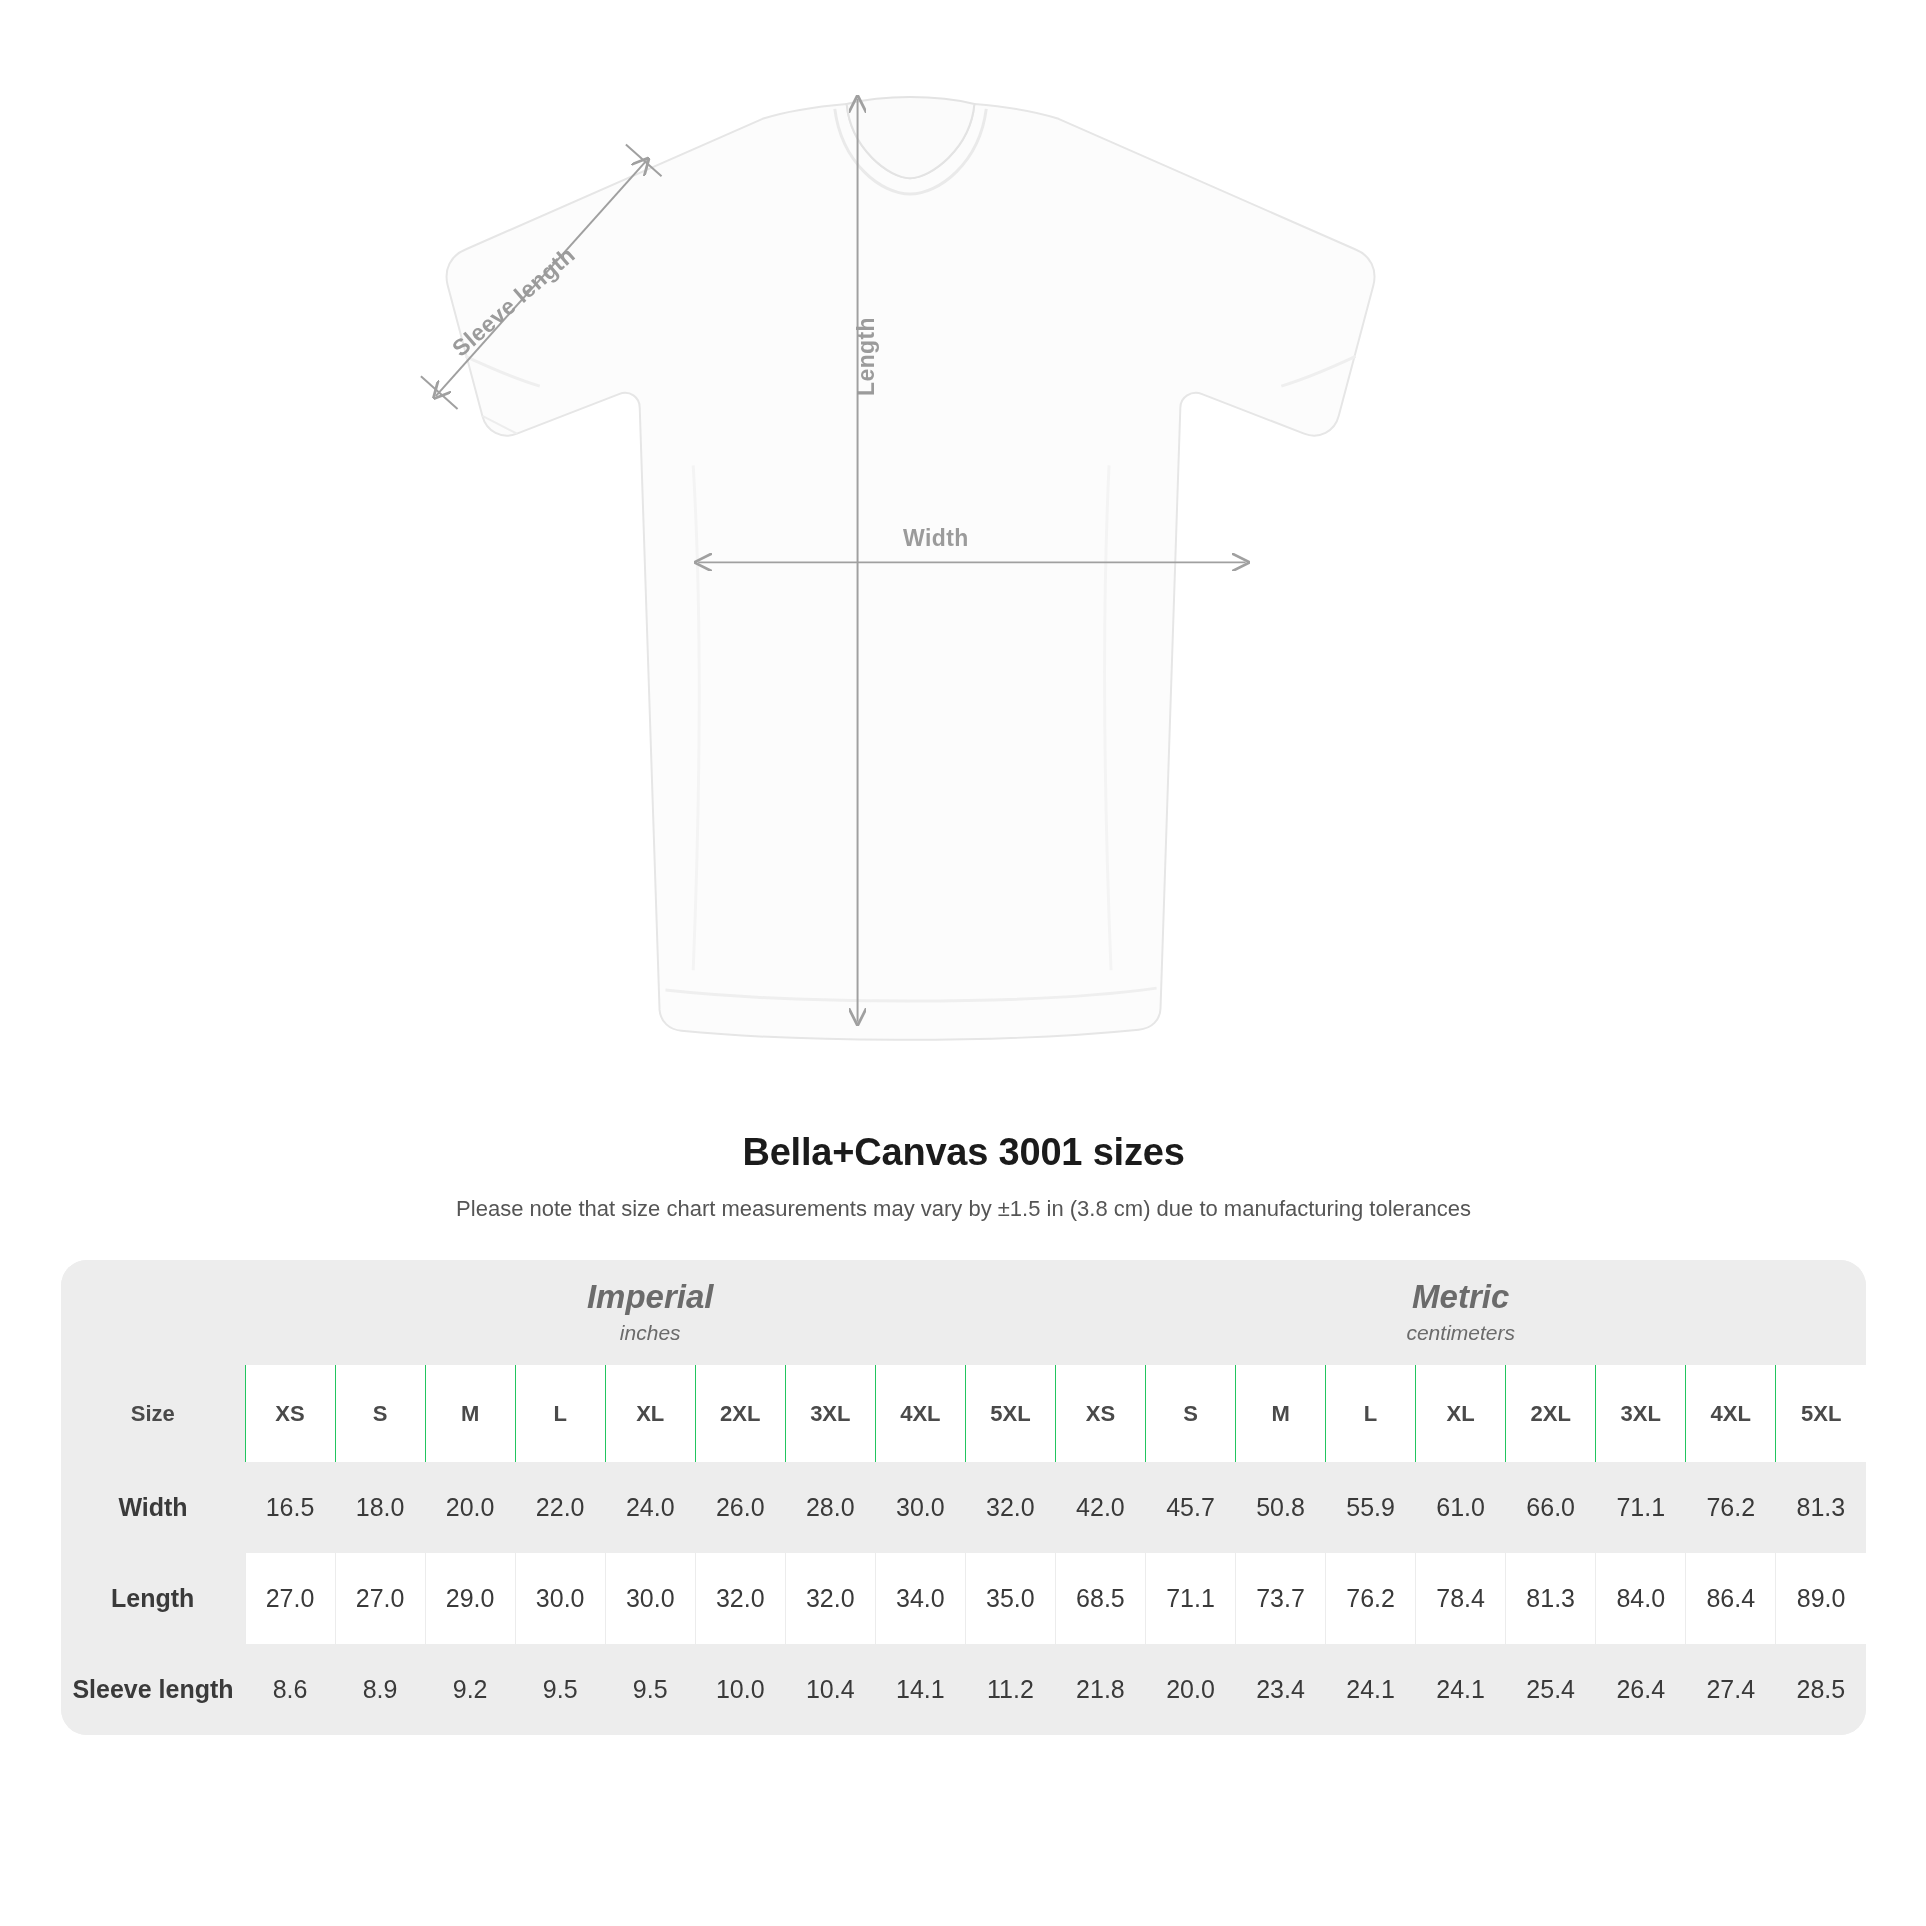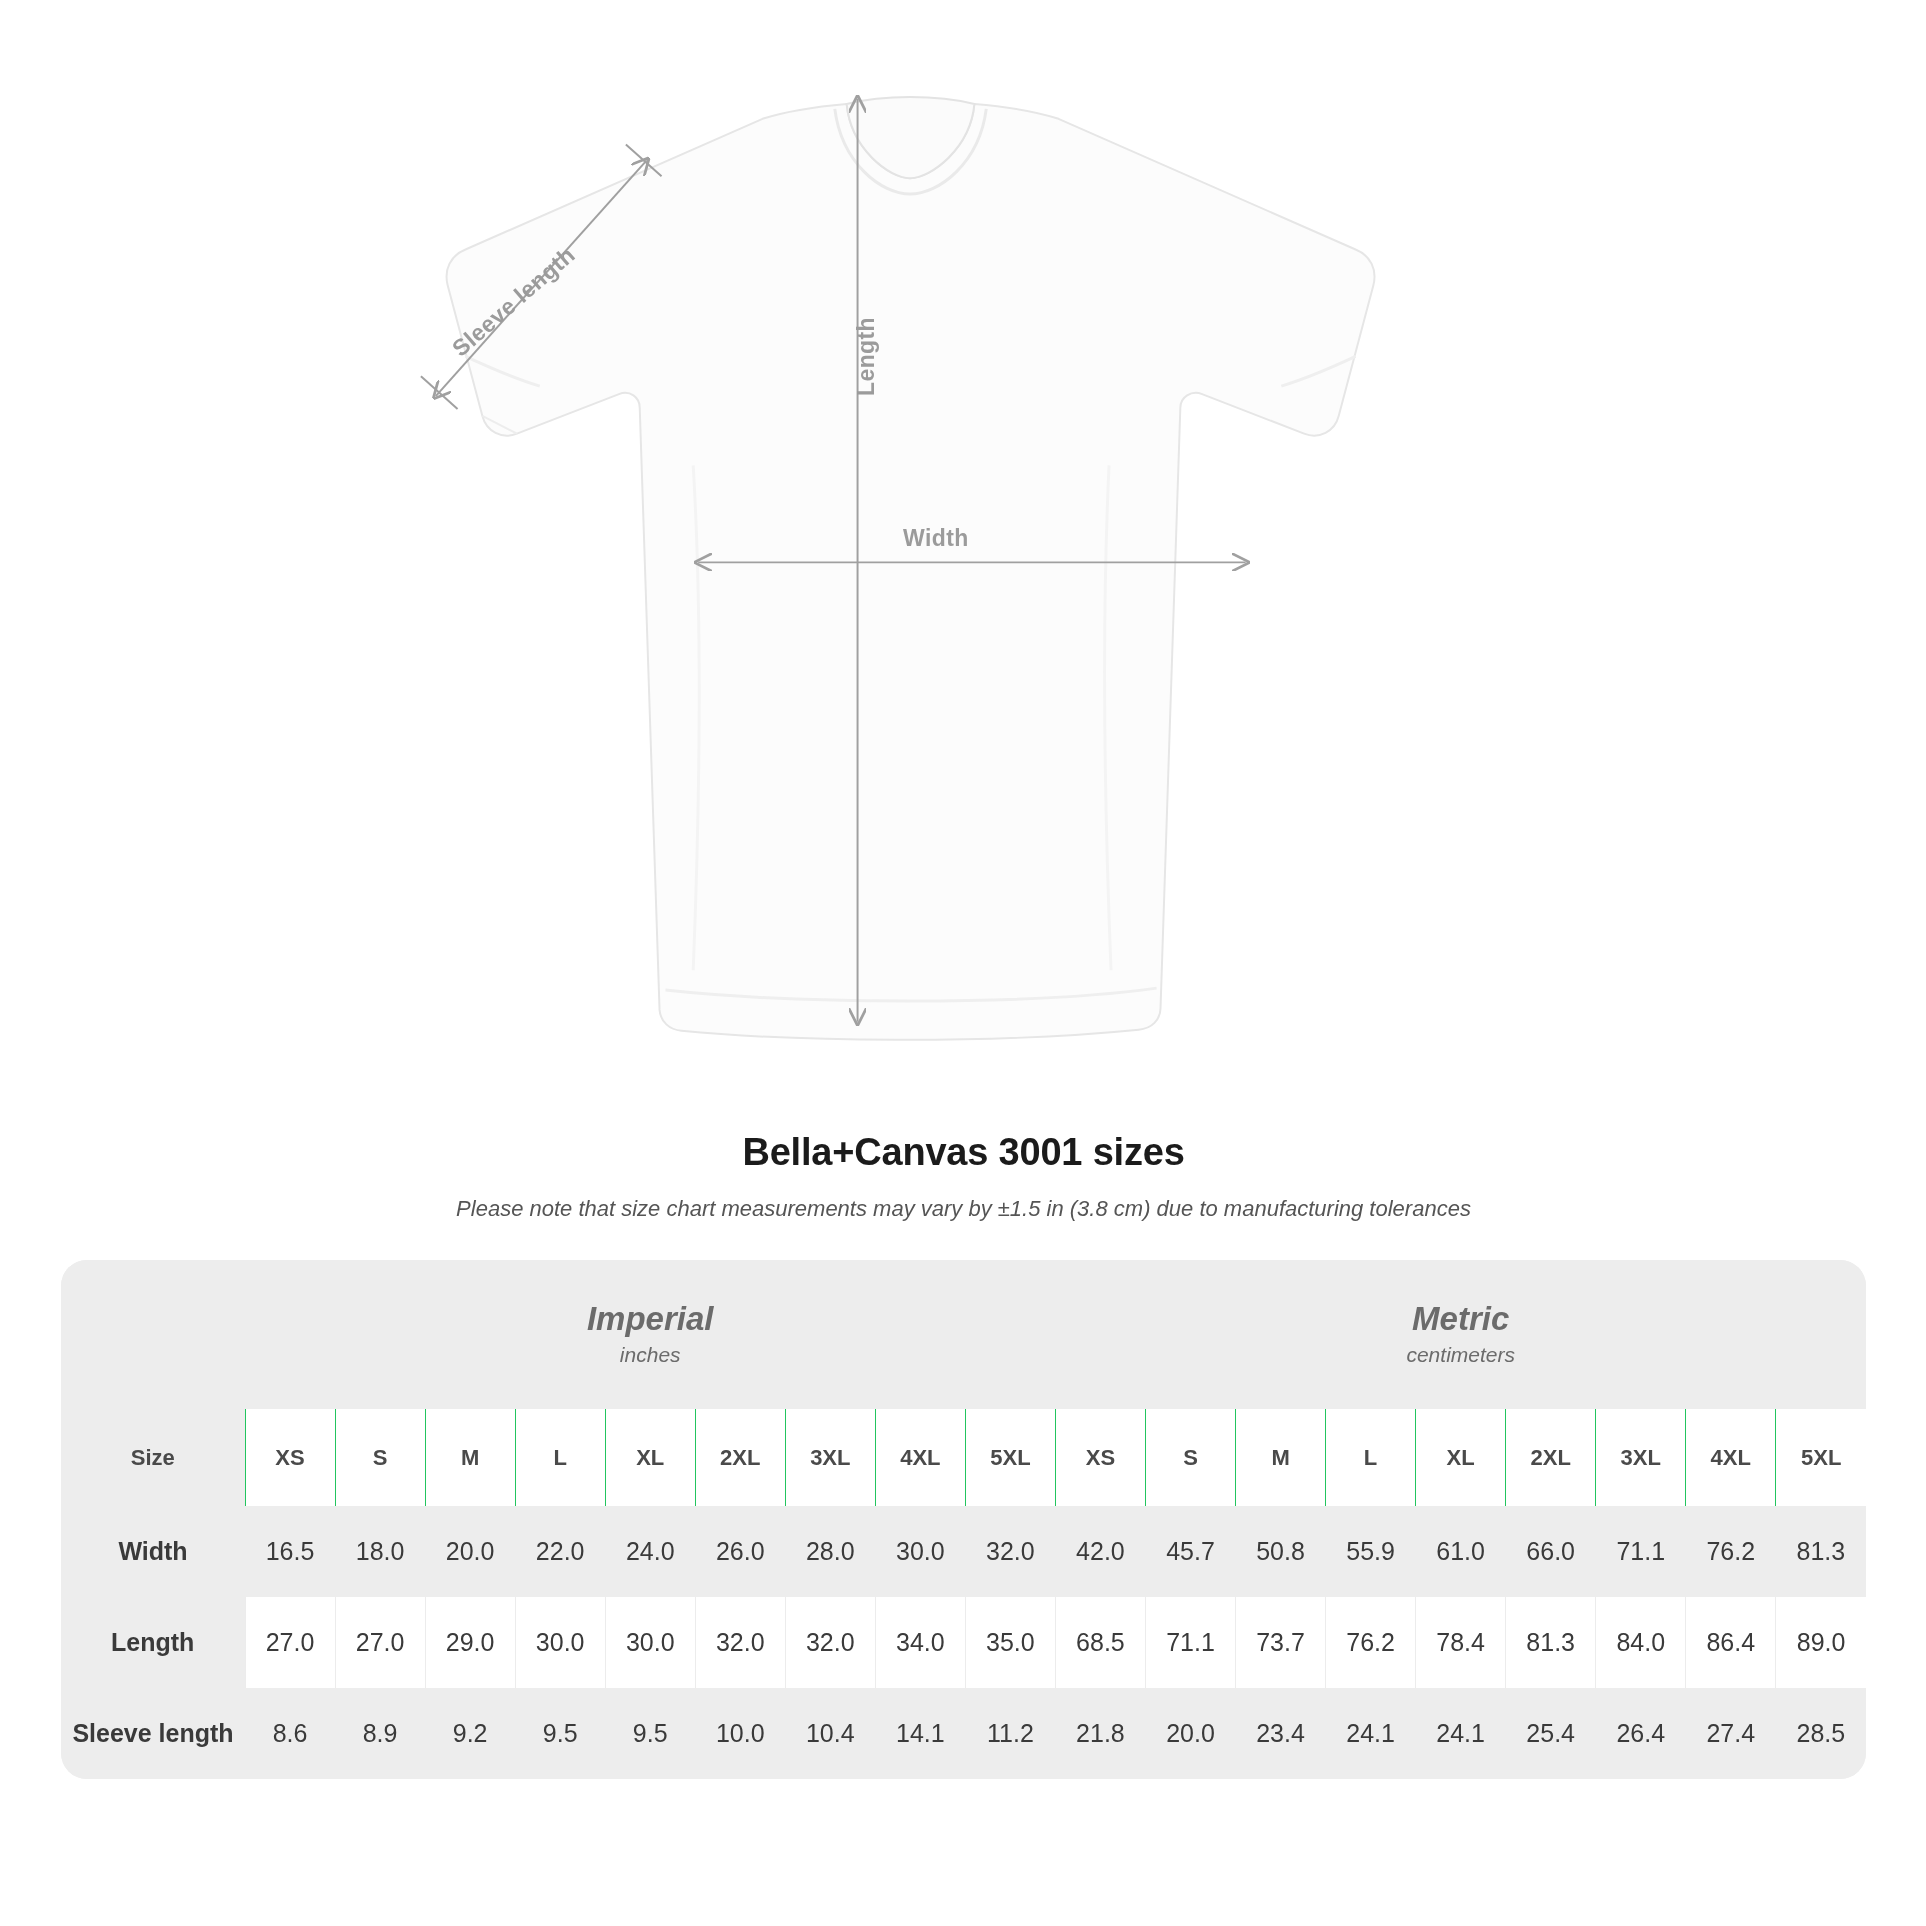--- a/index.html
+++ b/index.html
@@ -63,21 +63,20 @@
     margin-top: 32px;
   }
   .chart-title {
     font-size: 38px;
     font-weight: bold;
     color: #1b1b1b;
     letter-spacing: -0.2px;
   }
   .chart-note {
     font-size: 22px;
-    font-style: italic;
     color: #555555;
     margin-top: 22px;
   }
 
   
   .table-wrap {
     margin: 38px 61px 0 61px;
     border-radius: 26px;
     overflow: hidden;
     background: #ededed;
@@ -90,21 +89,21 @@
   table.size-table td, table.size-table th {
     text-align: center;
     vertical-align: middle;
     font-size: 25px;
     color: #3a3a3a;
     padding: 0;
     height: 91px;
     border: none;
   }
   .unit-head {
-    height: 149px;
+    height: 105px;
     background: #ededed;
     margin-left: 38px;
   }
   .unit-system {
     font-size: 33px;
     font-style: italic;
     font-weight: bold;
     color: #6b6b6b;
     line-height: 1.25;
   }

